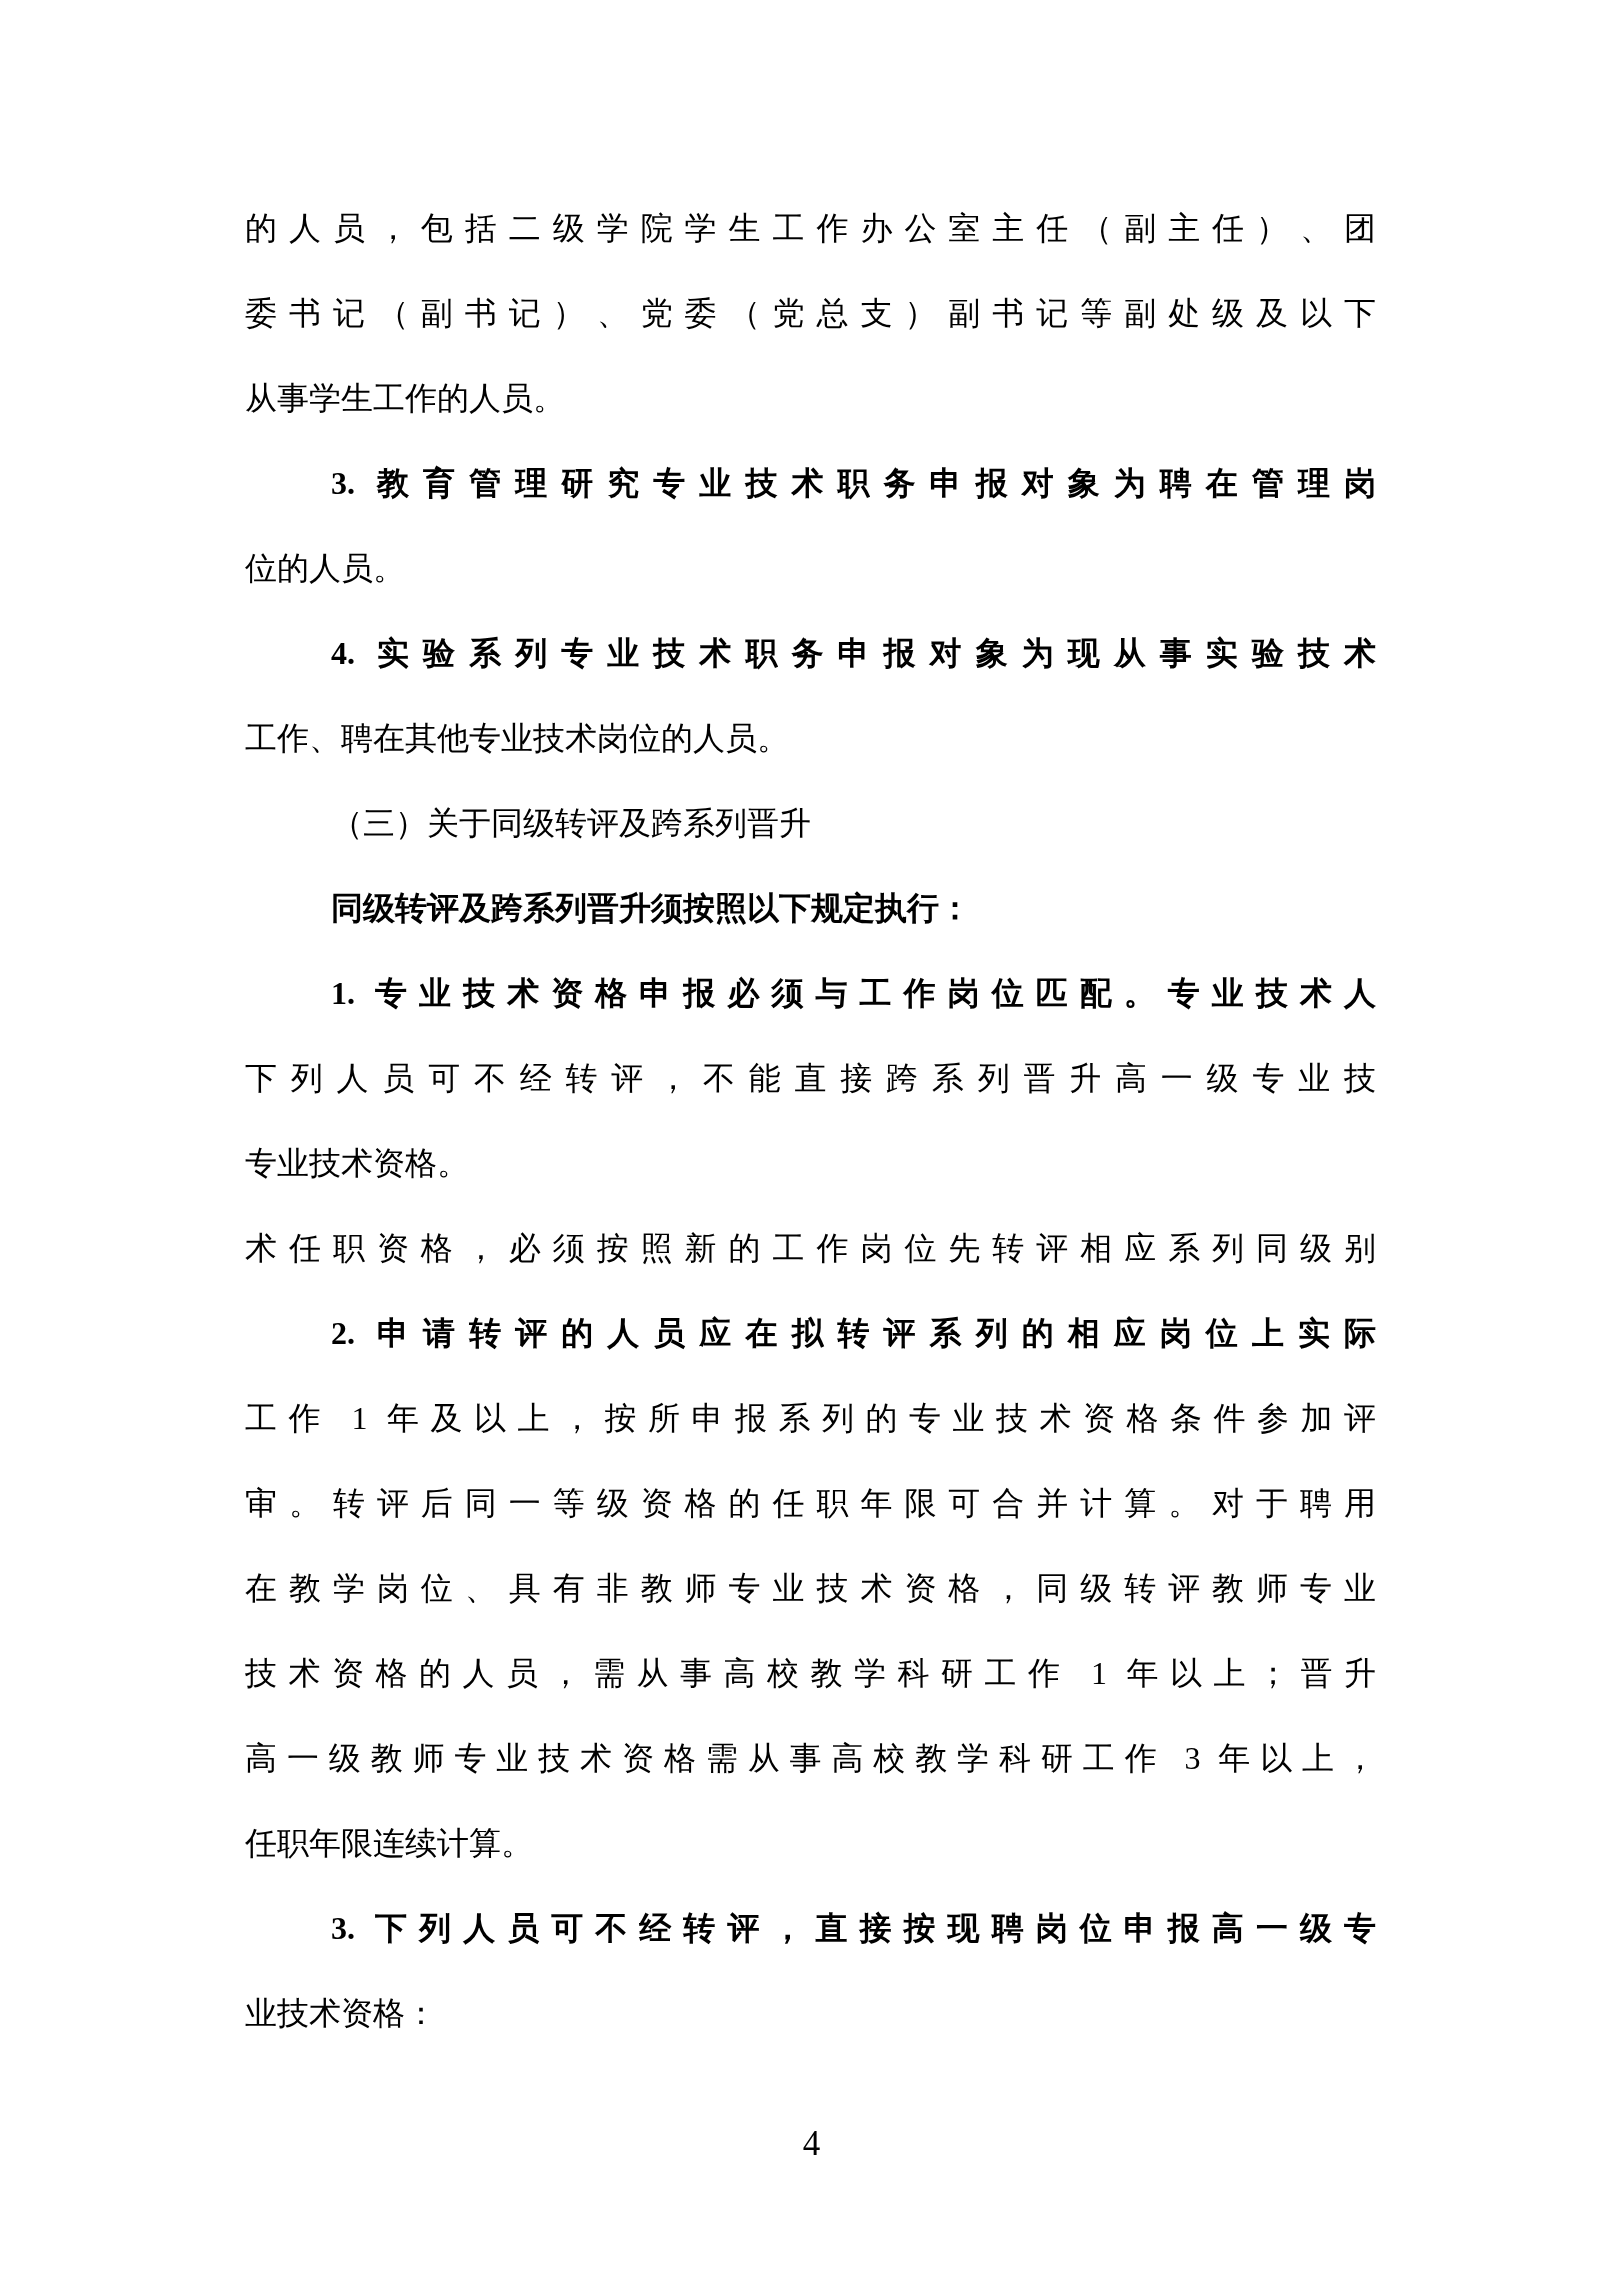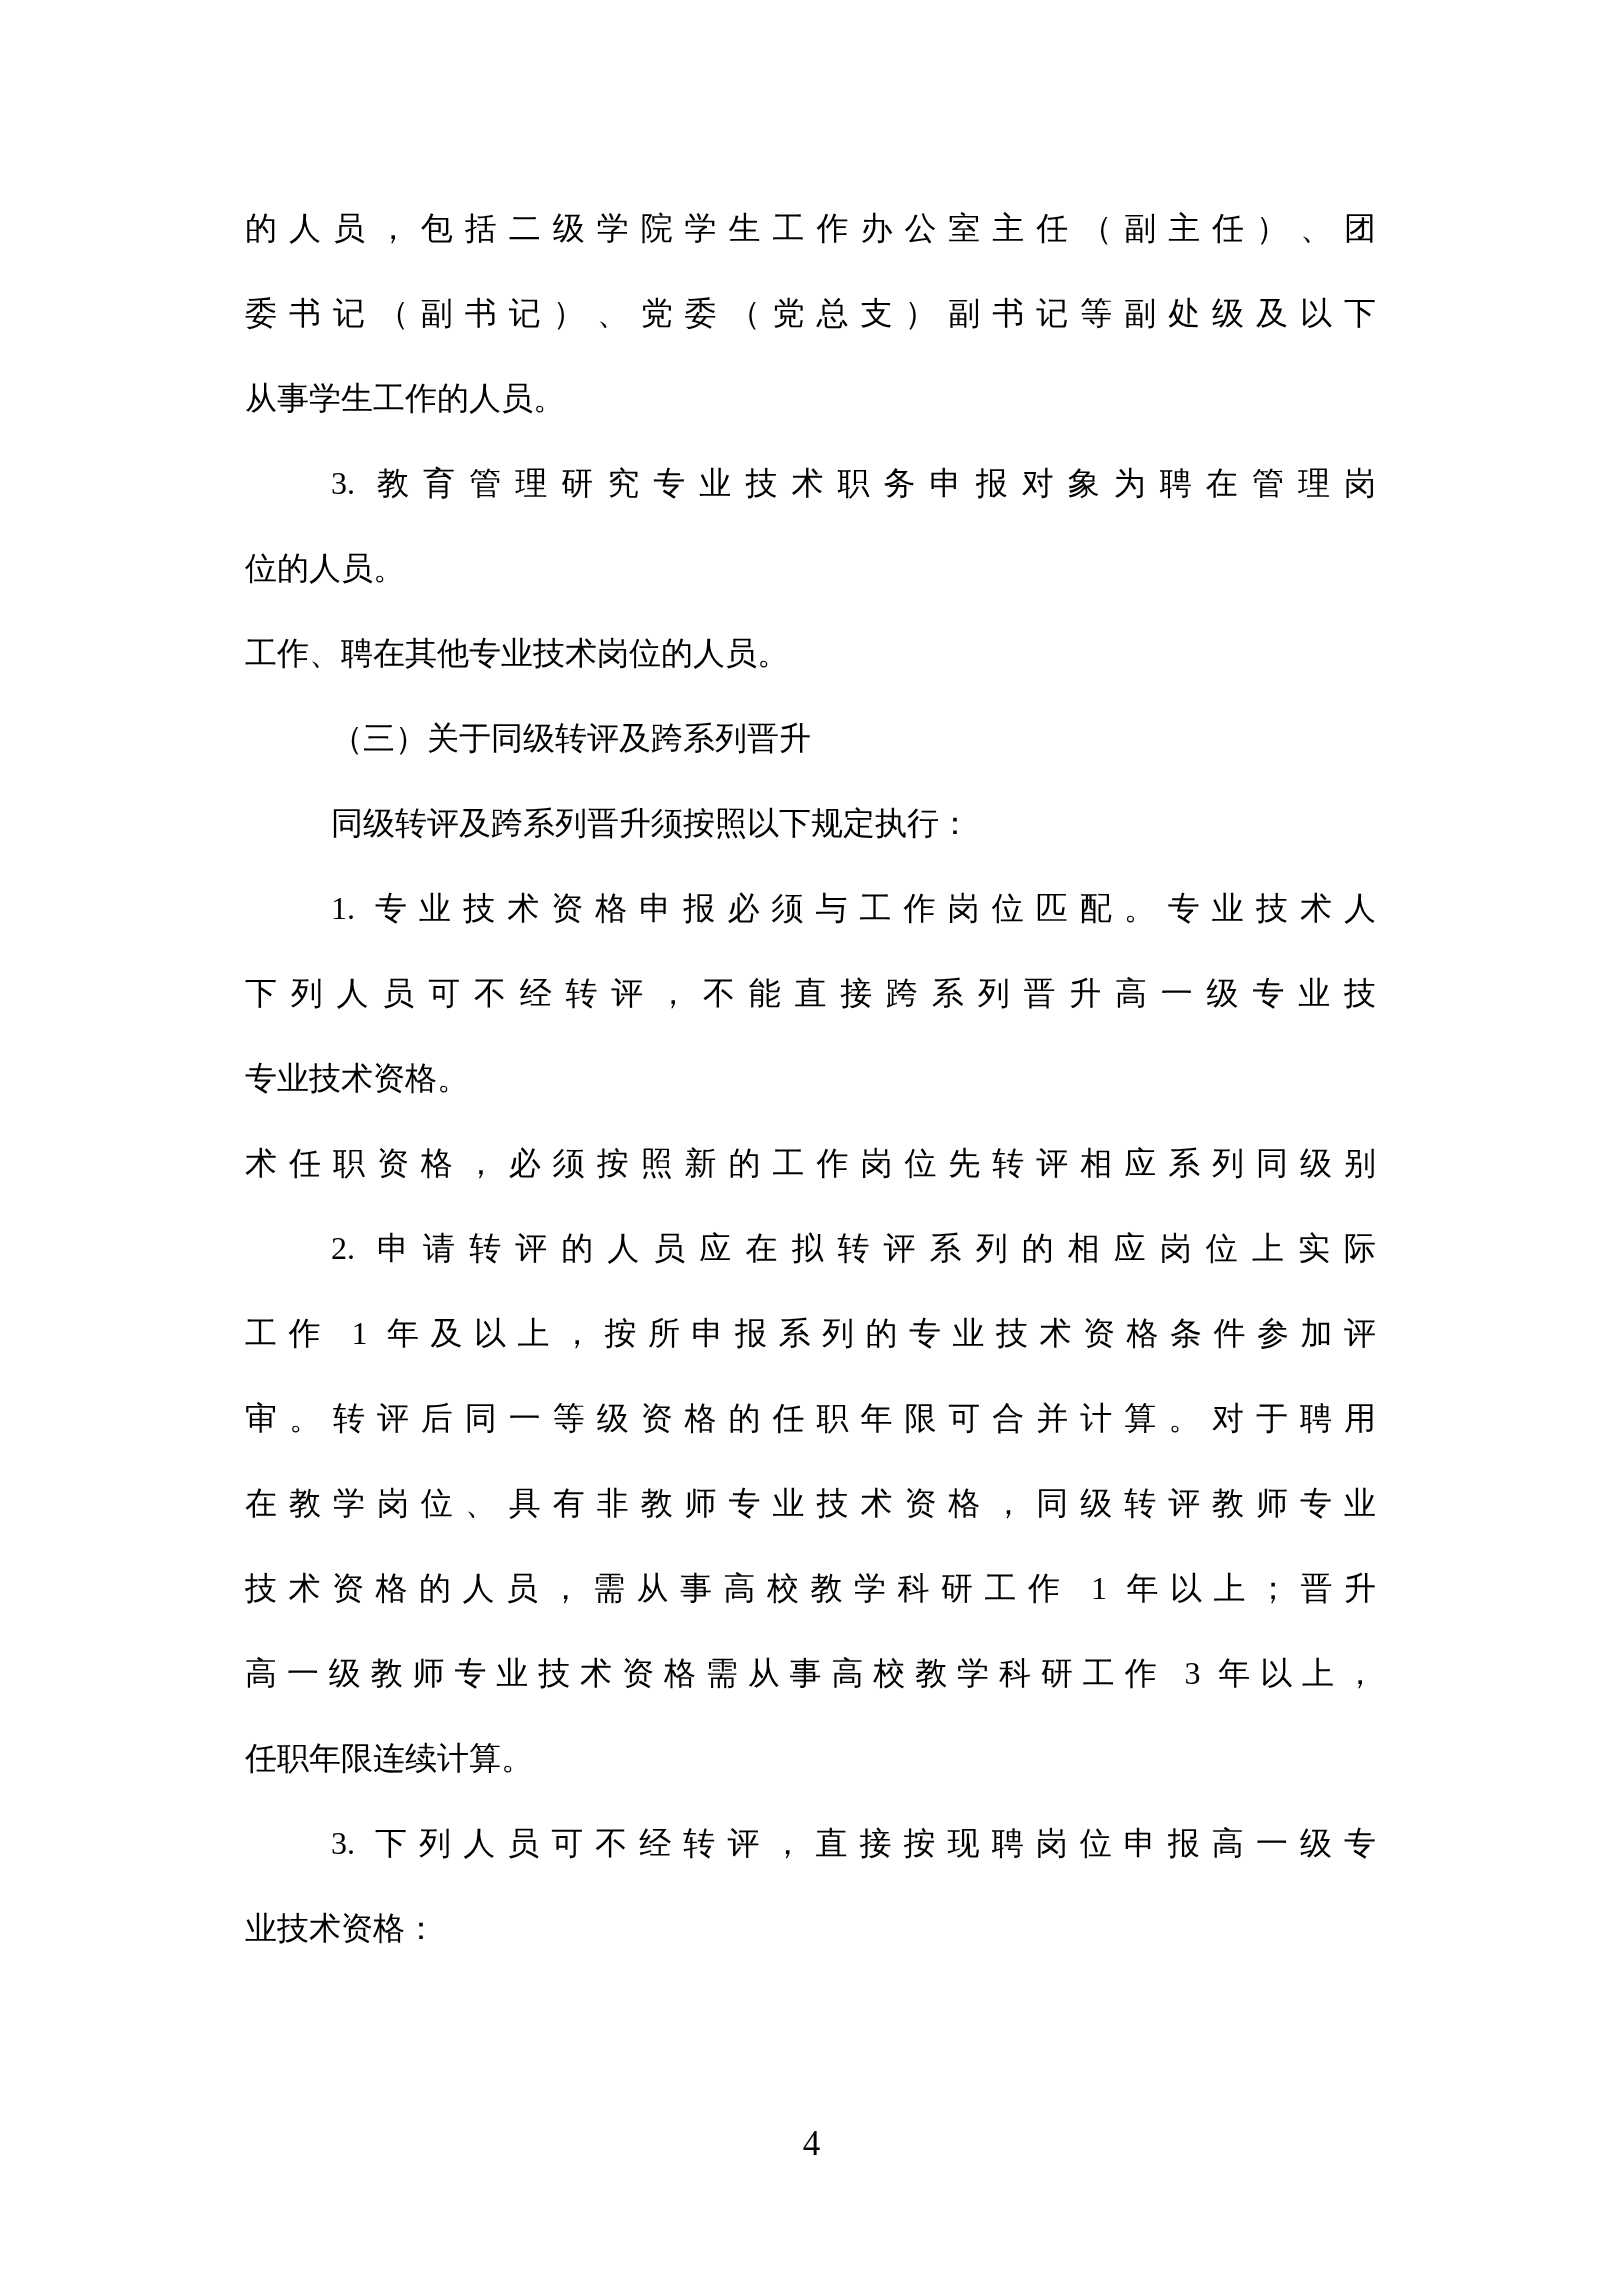--- a/index.html
+++ b/index.html
@@ -32,20 +32,21 @@
     text-justify: inter-character;
     white-space: normal;
   }
   
   .line.fill {
     text-align-last: justify;
   }
   
   .line.indent {
     text-indent: 86px;
+    font-weight: bold;
   }
   .line.heading {
     font-weight: 400;
   }
   .page-number {
     position: absolute;
     top: 2125px;
     left: 0;
     width: 100%;
     text-align: center;
@@ -57,20 +58,21 @@
 </head>
 <body>
 
 <div class="page">
   <div class="text-block">
     <p class="line fill">的人员，包括二级学院学生工作办公室主任（副主任）、团</p>
     <p class="line fill">委书记（副书记）、党委（党总支）副书记等副处级及以下</p>
     <p class="line">从事学生工作的人员。</p>
     <p class="line indent fill">3. 教育管理研究专业技术职务申报对象为聘在管理岗</p>
     <p class="line">位的人员。</p>
+    <p class="line indent fill">4. 实验系列专业技术职务申报对象为现从事实验技术</p>
     <p class="line">工作、聘在其他专业技术岗位的人员。</p>
     <p class="line indent heading">（三）关于同级转评及跨系列晋升</p>
     <p class="line indent">同级转评及跨系列晋升须按照以下规定执行：</p>
     <p class="line indent fill">1. 专业技术资格申报必须与工作岗位匹配。专业技术人</p>
     <p class="line fill">下列人员可不经转评，不能直接跨系列晋升高一级专业技</p>
     <p class="line">专业技术资格。</p>
     <p class="line fill">术任职资格，必须按照新的工作岗位先转评相应系列同级别</p>
     <p class="line indent fill">2. 申请转评的人员应在拟转评系列的相应岗位上实际</p>
     <p class="line fill">工作 1 年及以上，按所申报系列的专业技术资格条件参加评</p>
     <p class="line fill">审。转评后同一等级资格的任职年限可合并计算。对于聘用</p>

